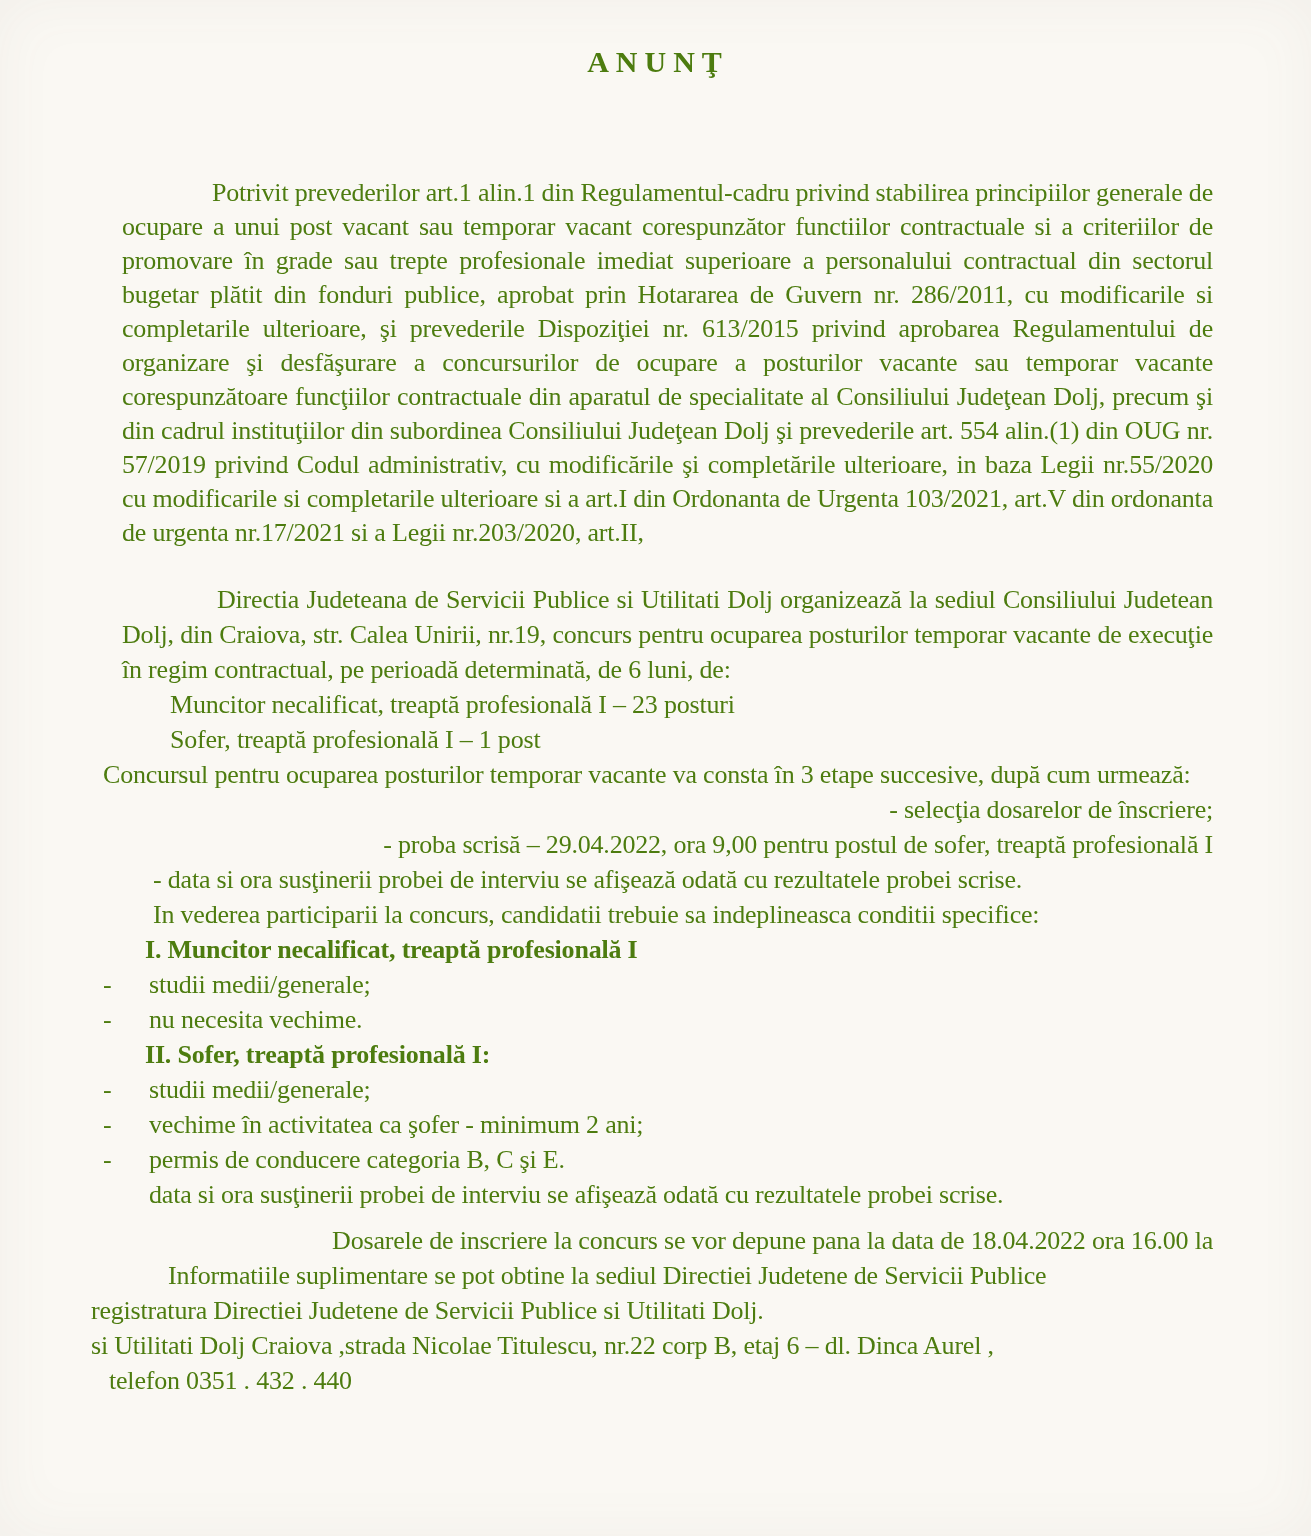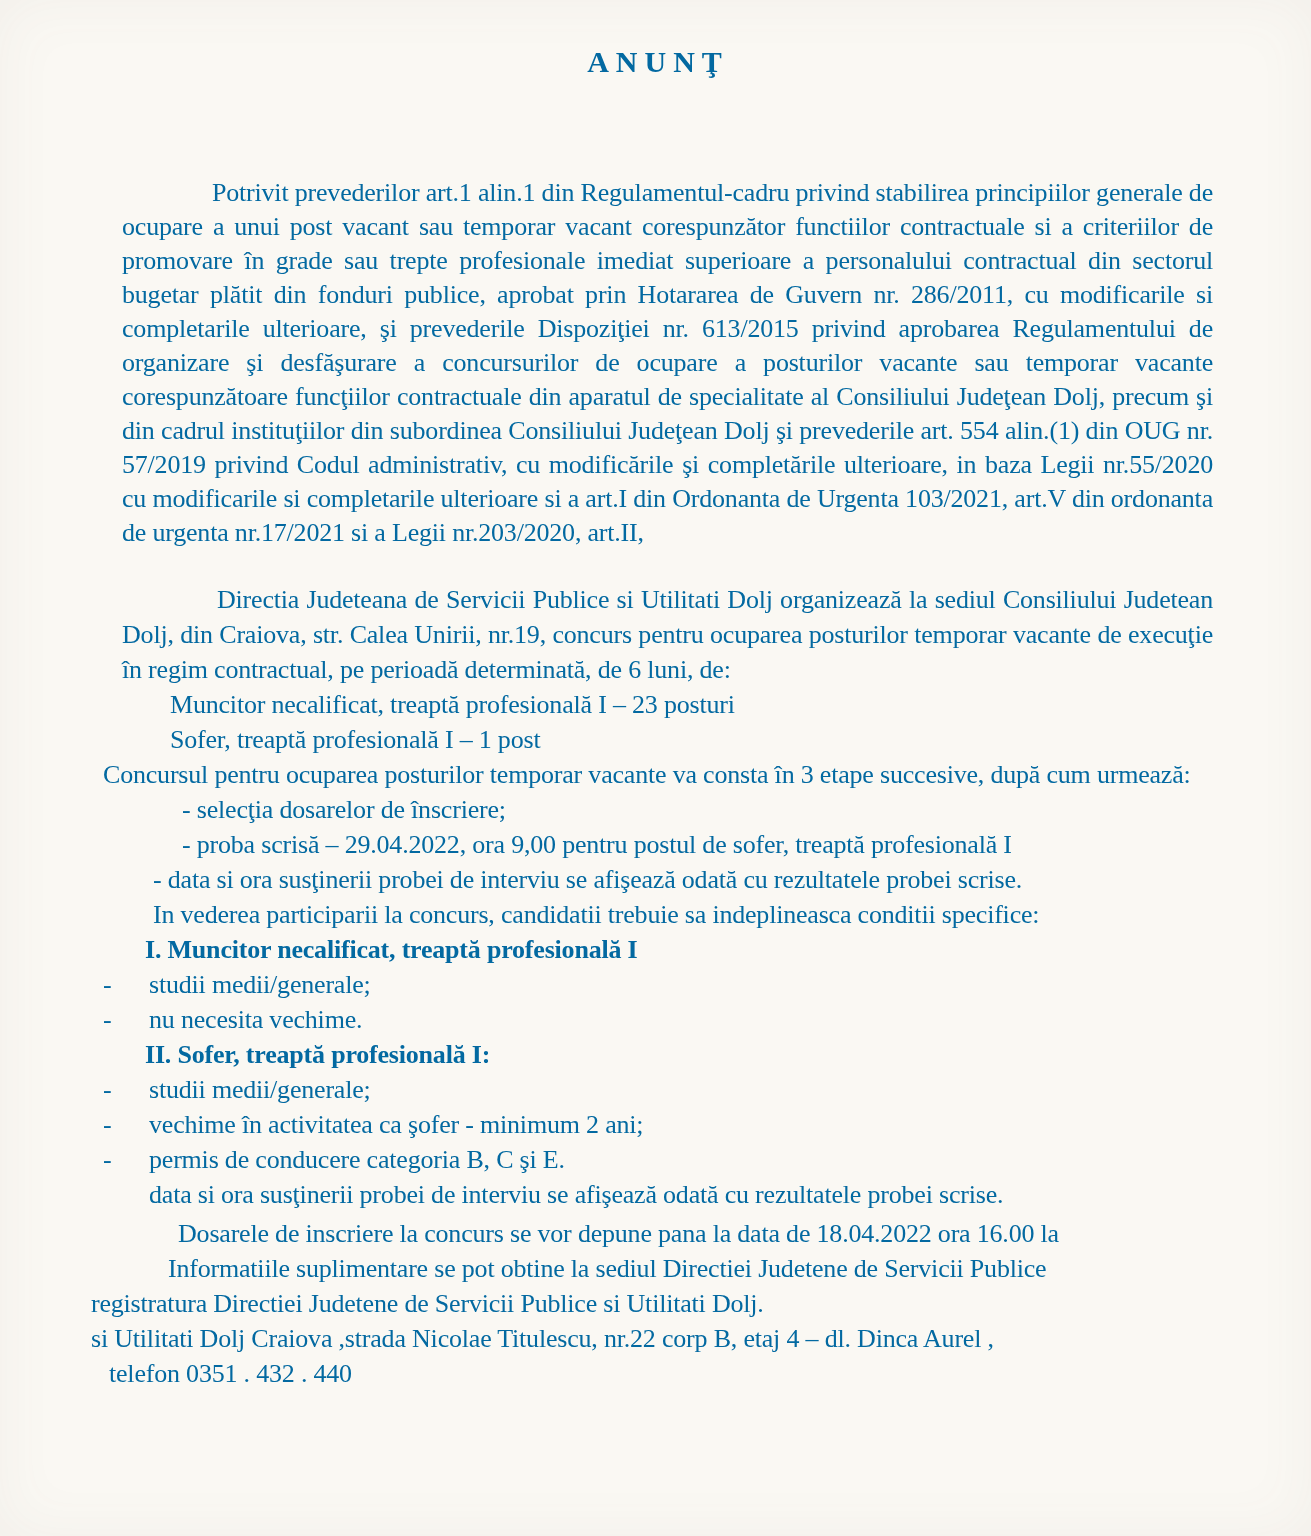--- a/index.html
+++ b/index.html
@@ -8,21 +8,21 @@
     background: #f0eeea;
   }
   .page {
     position: relative;
     width: 1311px;
     height: 1536px;
     margin: 0 auto;
     background: #faf8f3;
     box-shadow: inset 0 0 60px rgba(120,110,95,0.06);
     font-family: "Liberation Serif", "DejaVu Serif", serif;
-    color: #0369a1;
+    color: #4d7c0f;
     overflow: hidden;
   }
   .content {
     padding: 0 98px 0 103px;
   }
   .doc-title {
     margin: 0;
     padding-top: 44px;
     text-align: center;
     font-size: 30px;
@@ -43,33 +43,33 @@
     text-indent: 90px;
   }
   .organizer-paragraph {
     margin-top: 32px;
     text-indent: 95px;
   }
   .position-line {
     font-weight: normal;
     padding-left: 67px;
   }
-  .stage-item { text-indent: 79px; }
+  .stage-item { text-indent: 79px; text-align: right; }
   .stage-item-small { text-indent: 50px; }
   .conditions-intro { text-indent: 50px; }
   .section-heading {
     font-weight: bold;
     padding-left: 42px;
   }
   .condition-item { display: flex; }
   .condition-item .dash {
     flex: 0 0 46px;
   }
   .interview-note { padding-left: 46px; }
-  .deadline-line1 { margin-top: 4px; text-indent: 75px; }
+  .deadline-line1 { margin-top: 11px; text-indent: 75px; text-align: right; }
   .deadline-line2 { margin-left: -12px; }
   .info-line1 { text-indent: 65px; }
   .info-line2 { margin-left: -12px; }
   .info-line3 { padding-left: 6px; }
 </style>
 </head>
 <body>
 
 <div class="page">
   <div class="content">
@@ -125,18 +125,18 @@
     </div>
 
     <p class="para interview-note">data si ora susţinerii probei de interviu se  afişează odată cu rezultatele probei scrise.</p>
 
     <p class="para deadline-line1">Dosarele de inscriere la concurs se vor depune pana la data de 18.04.2022 ora 16.00 la</p>
 
     <p class="para info-line1">Informatiile suplimentare se pot obtine la sediul  Directiei Judetene de Servicii Publice</p>
 
     <p class="para deadline-line2">registratura  Directiei Judetene de Servicii Publice si Utilitati Dolj.</p>
 
-    <p class="para info-line2">si Utilitati Dolj Craiova ,strada Nicolae Titulescu, nr.22 corp B, etaj 4 – dl. Dinca Aurel ,</p>
+    <p class="para info-line2">si Utilitati Dolj Craiova ,strada Nicolae Titulescu, nr.22 corp B, etaj 6 – dl. Dinca Aurel ,</p>
 
     <p class="para info-line3">telefon 0351 . 432 . 440</p>
 
   </div>
 </div>
 
 </body></html>

